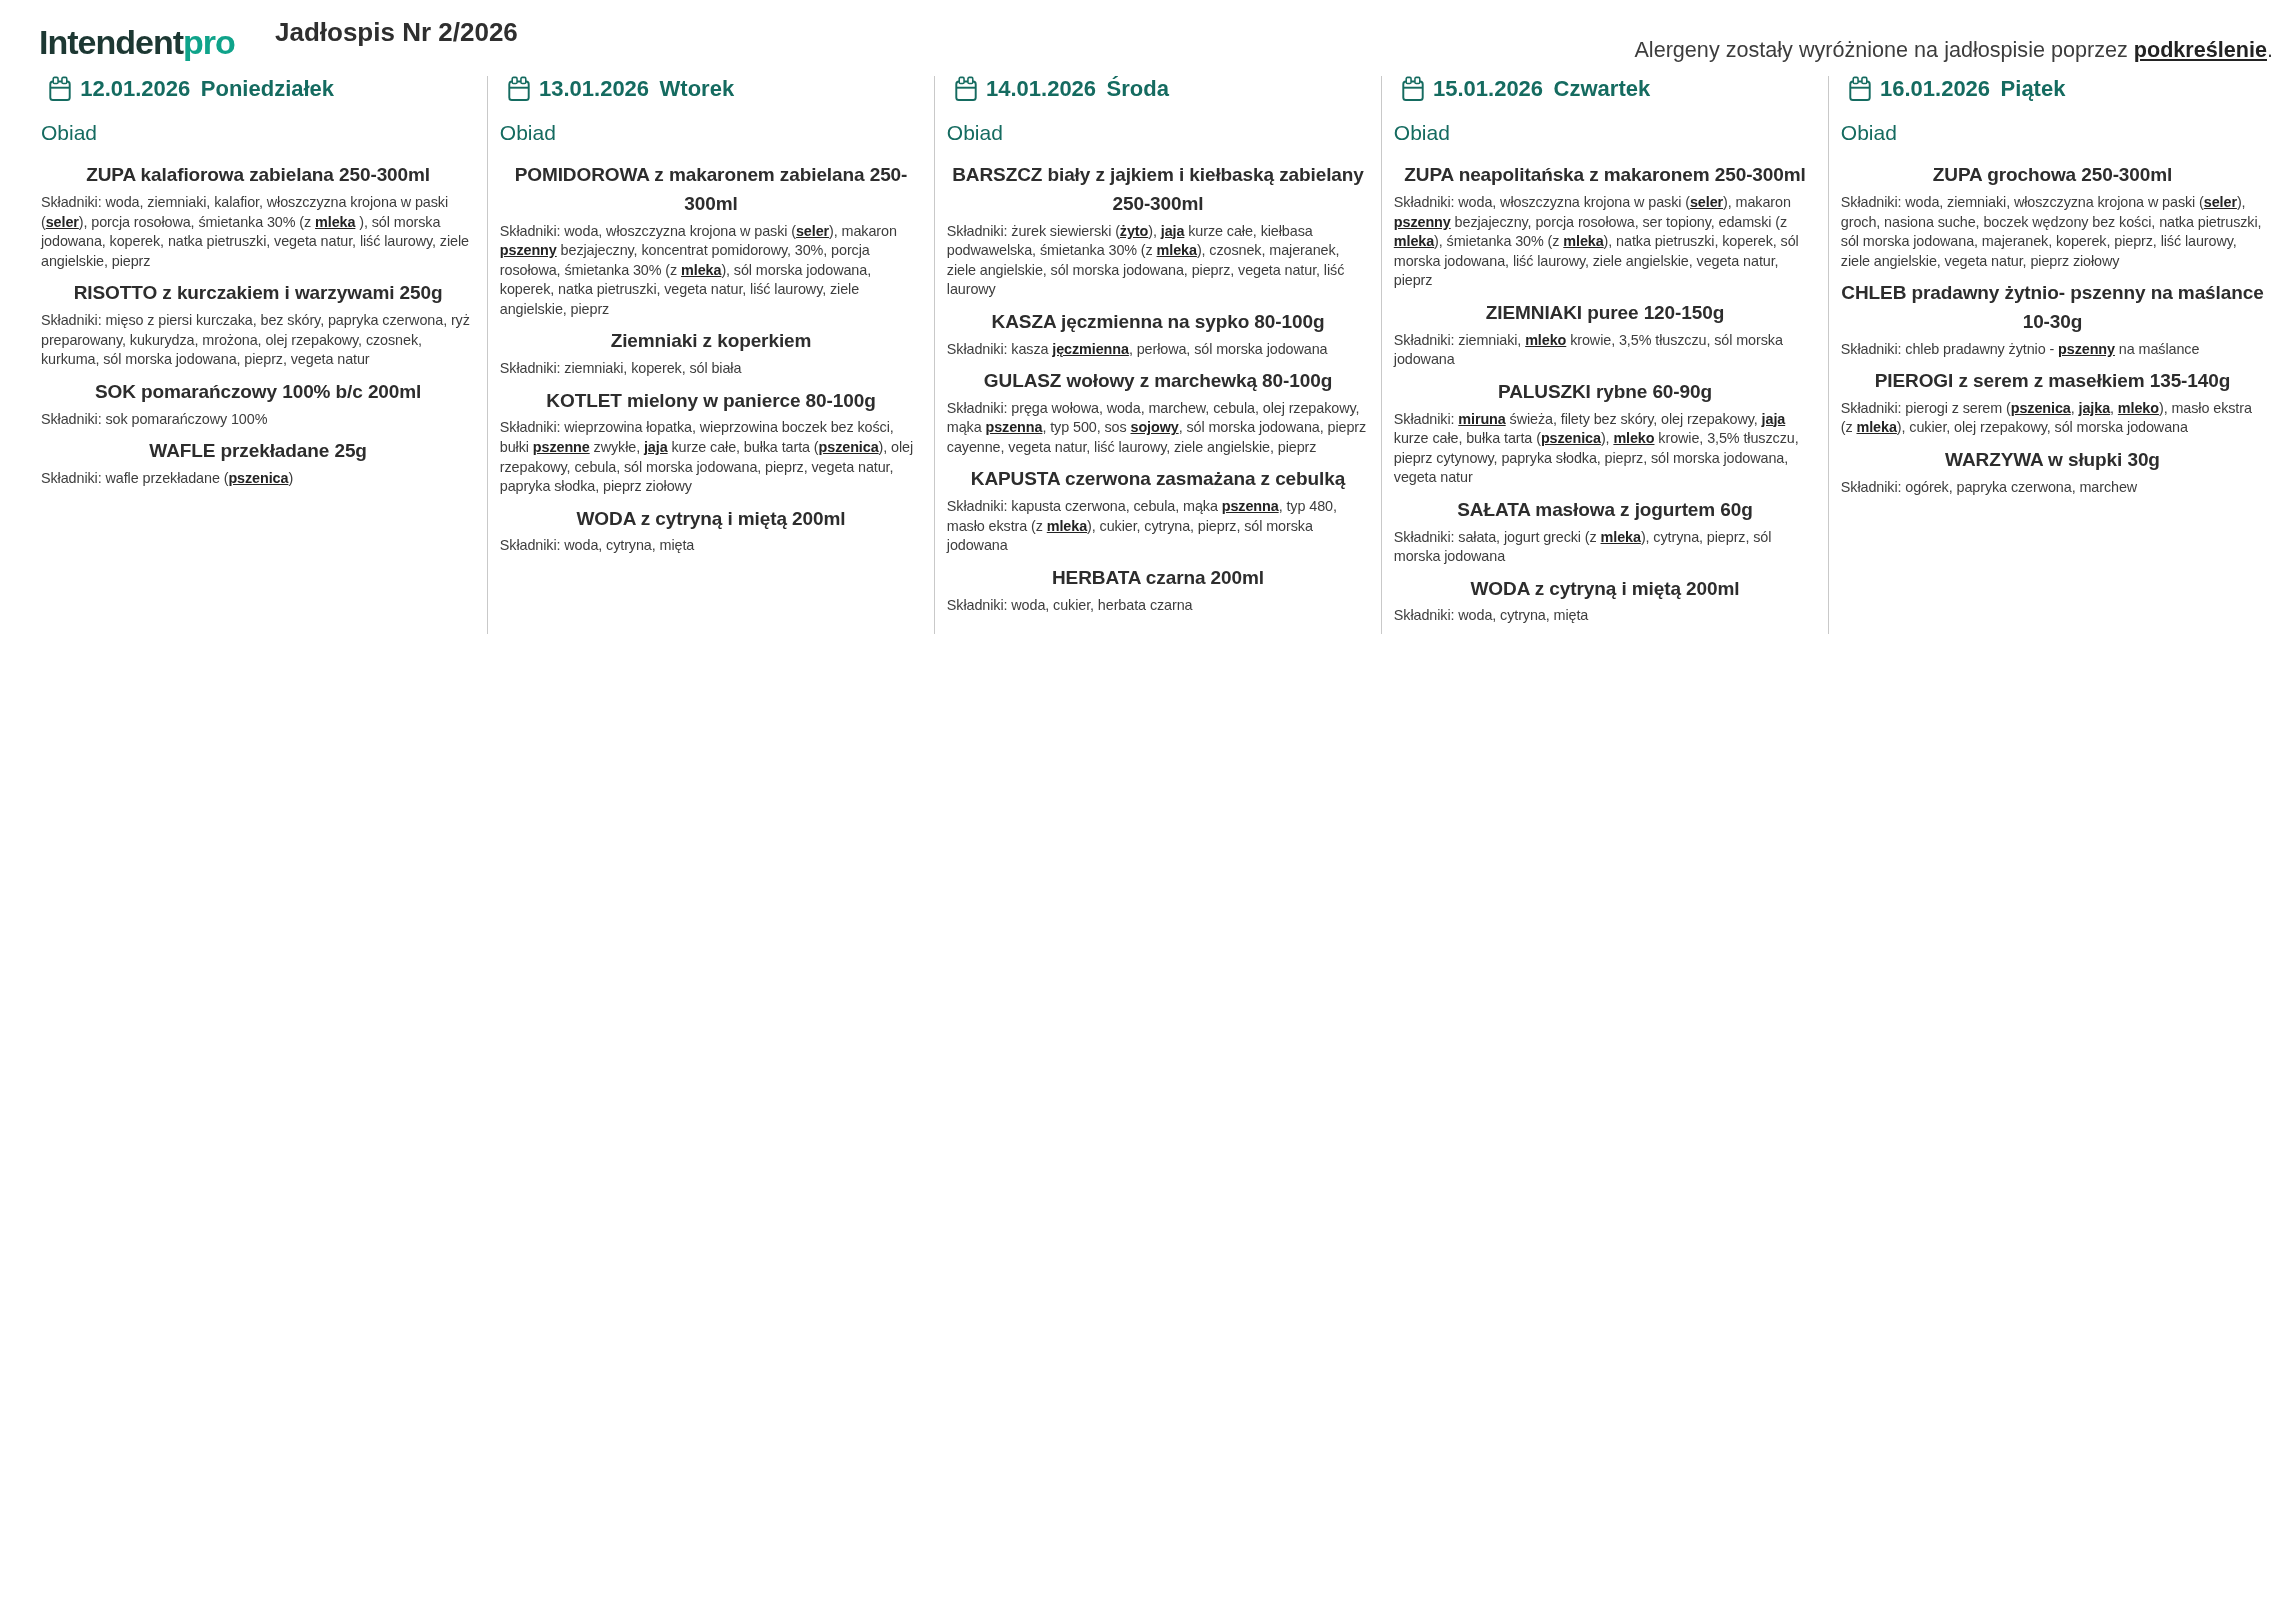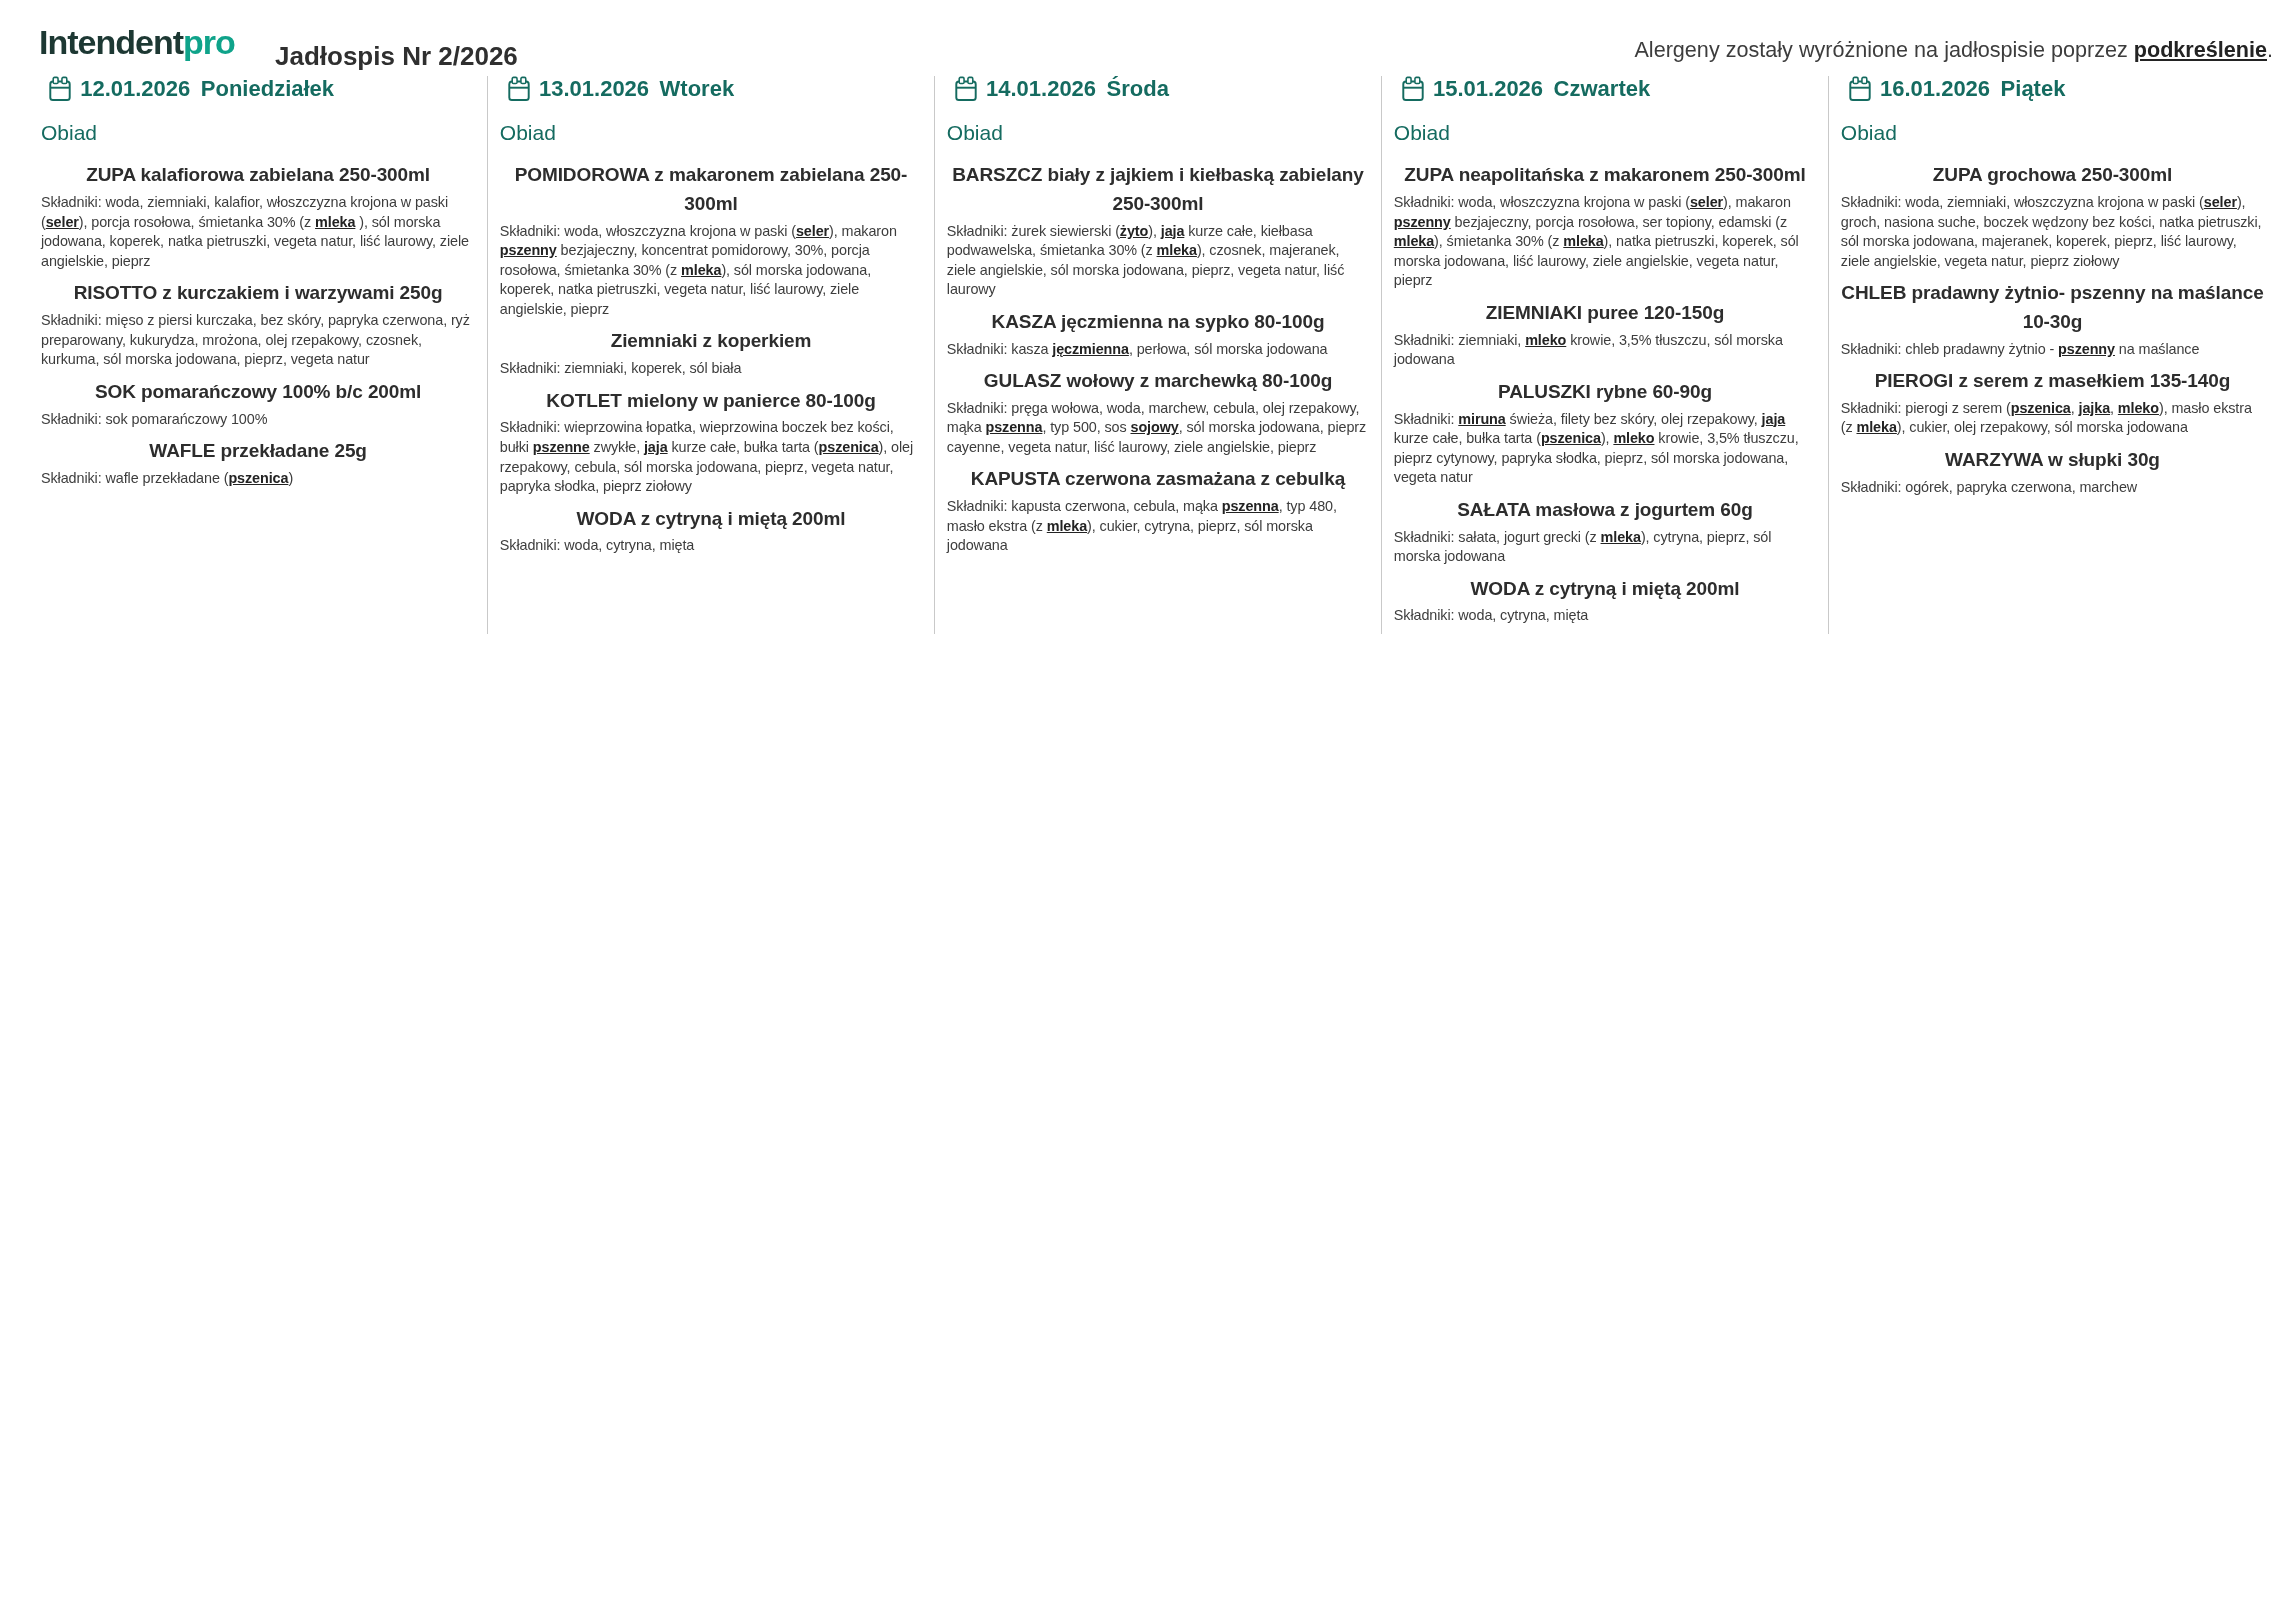--- a/index.html
+++ b/index.html
@@ -20,21 +20,21 @@
     color:var(--body-text);
     overflow:hidden;
   }
   .page{position:relative;width:2295px;height:1145px;background:#fff;}
 
   
   .page-header{position:relative;height:73px;}
   .logo{position:absolute;left:39px;top:25px;font-size:34px;font-weight:700;letter-spacing:-1px;line-height:1;}
   .logo-dark{color:var(--logo-dark);}
   .logo-teal{color:var(--logo-teal);}
-  .doc-title{position:absolute;left:275px;top:42px;margin:0;font-size:26px;font-weight:700;color:var(--title-text);line-height:1.1;}
+  .doc-title{position:absolute;left:275px;top:18px;margin:0;font-size:26px;font-weight:700;color:var(--title-text);line-height:1.1;}
   .allergen-note{position:absolute;right:22px;top:37px;margin:0;font-size:21.6px;color:var(--body-text);white-space:nowrap;}
   .allergen-note .hl{font-weight:700;text-decoration:underline;color:var(--allergen-text);}
 
   
   .days{
     display:grid;
     grid-template-columns:repeat(5,1fr);
     width:2235px;
     margin:2.6px 0 0 41px;
   }
@@ -179,20 +179,24 @@
   <article class="dish">
     <h4 class="dish-name">GULASZ wołowy z marchewką 80-100g</h4>
     <p class="dish-ingredients"><span>Składniki: pręga wołowa, woda, marchew, cebula, olej rzepakowy, mąka </span><span class="allergen">pszenna</span><span>, typ 500, sos </span><span class="allergen">sojowy</span><span>, sól morska jodowana, pieprz cayenne, vegeta natur, liść laurowy, ziele angielskie, pieprz</span></p>
   </article>
 
   <article class="dish">
     <h4 class="dish-name">KAPUSTA czerwona zasmażana z cebulką</h4>
     <p class="dish-ingredients"><span>Składniki: kapusta czerwona, cebula, mąka </span><span class="allergen">pszenna</span><span>, typ 480, masło ekstra  (z </span><span class="allergen">mleka</span><span>), cukier, cytryna, pieprz, sól morska jodowana</span></p>
   </article>
 
+  <article class="dish">
+    <h4 class="dish-name">HERBATA czarna 200ml</h4>
+    <p class="dish-ingredients"><span>Składniki: woda, cukier, herbata czarna</span></p>
+  </article>
 </div>
   </section>
 
   <section class="day">
     <h2 class="day-header">
       <svg class="cal-icon" viewBox="0 0 34 40" aria-hidden="true">
         <rect x="2" y="8.5" width="30" height="28.5" rx="4" fill="none" stroke="currentColor" stroke-width="3"></rect>
         <line x1="2.5" y1="18" x2="31.5" y2="18" stroke="currentColor" stroke-width="3"></line>
         <rect x="6.5" y="2" width="7.5" height="9.5" rx="2" fill="#ffffff" stroke="currentColor" stroke-width="2.4"></rect>
         <rect x="20" y="2" width="7.5" height="9.5" rx="2" fill="#ffffff" stroke="currentColor" stroke-width="2.4"></rect>

